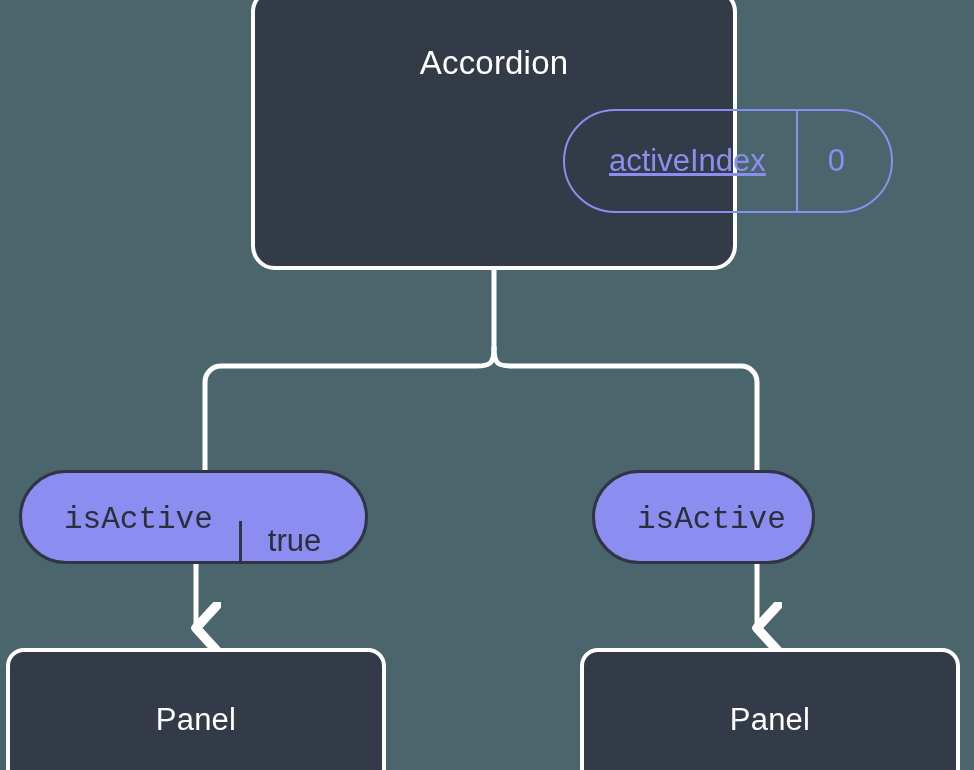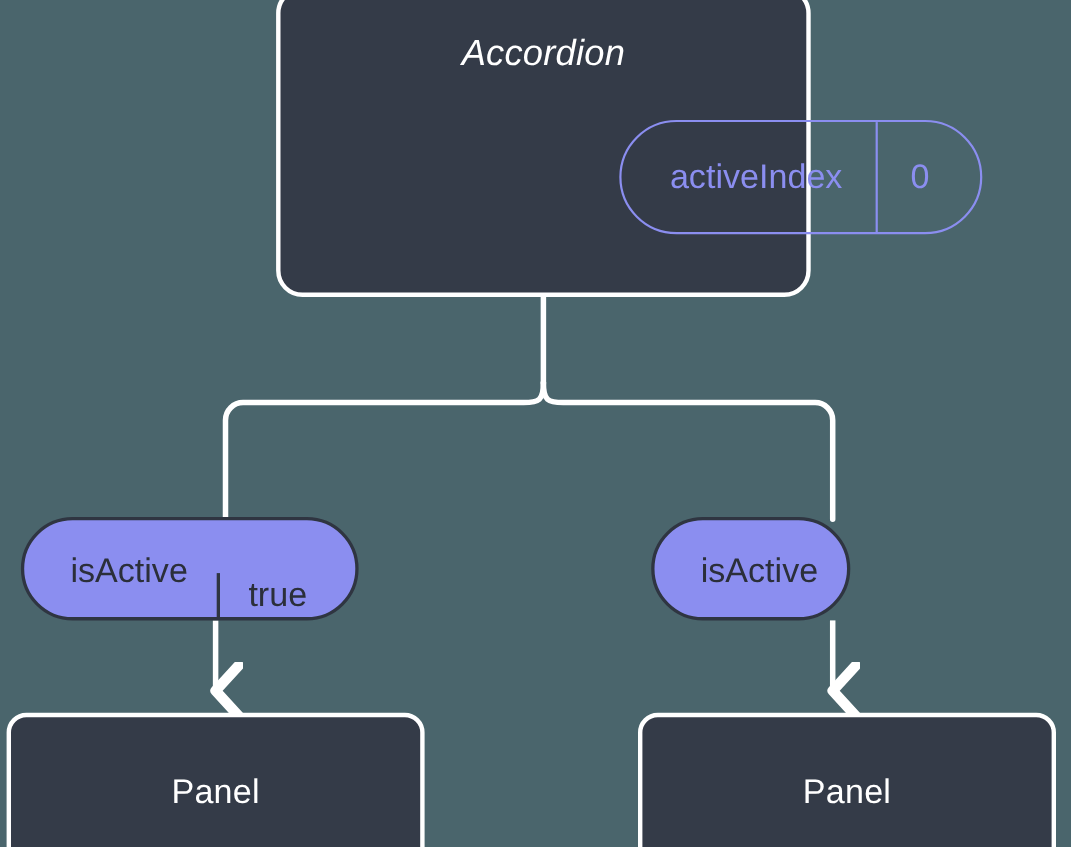--- a/index.html
+++ b/index.html
@@ -45,22 +45,21 @@
   }
 
   #card-accordion {
     left: 251px;
     top: -12px;
     width: 486px;
     height: 282px;
     border-radius: 24px;
   }
   #card-accordion .card-title {
-    margin-top: 37px;
-    font-style: italic;
+    margin-top: 52px;
   }
 
   .panel-card {
     width: 380px;
     height: 144px;
     border-radius: 18px;
     border-width: 4px;
     justify-content: center;
   }
   #card-panel-left  { left: 6px;   top: 648px; }
@@ -90,39 +89,39 @@
 
   
   .pill-outline {
     border: 2px solid #8b8ef0;
     background: transparent;
   }
   .pill-outline .seg {
     color: #8b8ef0;
     font-size: 31px;
   }
-  .pill-outline .seg-key   { padding: 0 30px 0 44px; }
+  .pill-outline .seg-key   { padding: 0 30px 0 44px; text-decoration: underline; }
   .pill-outline .seg-val   { padding: 0 46px 0 30px; border-left: 2px solid #8b8ef0; }
 
   #pill-active-index {
     left: 308px;
     top: 117px;
     height: 104px;
   }
 
   
   .pill-filled {
     background: #8b8ef0;
     border: 3px solid #2f3541;
   }
   .pill-filled .seg {
     color: #2b2f3a;
     font-size: 31px;
   }
-  .pill-filled .seg-key { padding: 4px 26px 0 42px; }
+  .pill-filled .seg-key { padding: 4px 26px 0 42px; font-family: Liberation Mono, monospace; }
   .pill-filled .seg-val { padding: 0 44px 0 26px; border-left: 3px solid #2f3541; margin-top: 48px; }
 
   #pill-is-active-left {
     left: 19px;
     top: 470px;
     height: 94px;
   }
   #pill-is-active-right {
     left: 592px;
     top: 470px;

